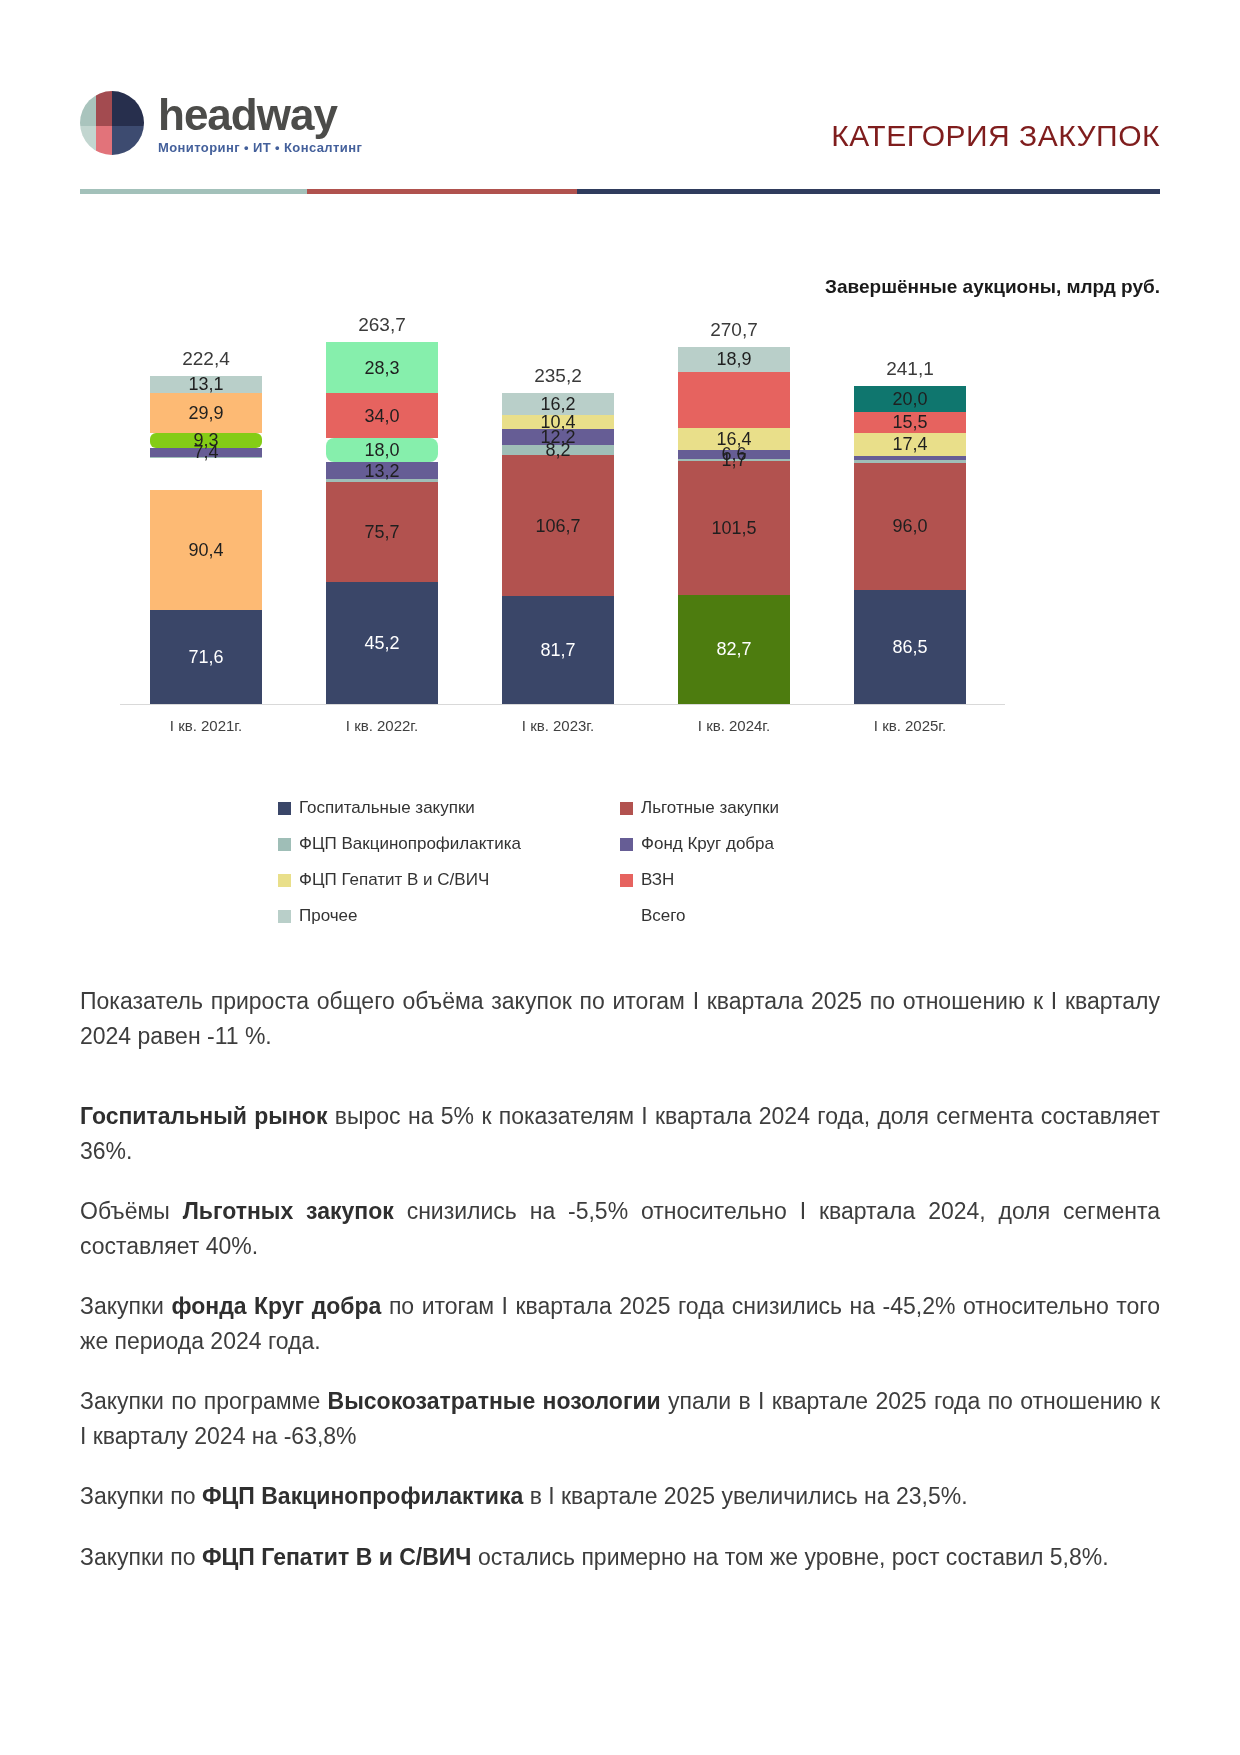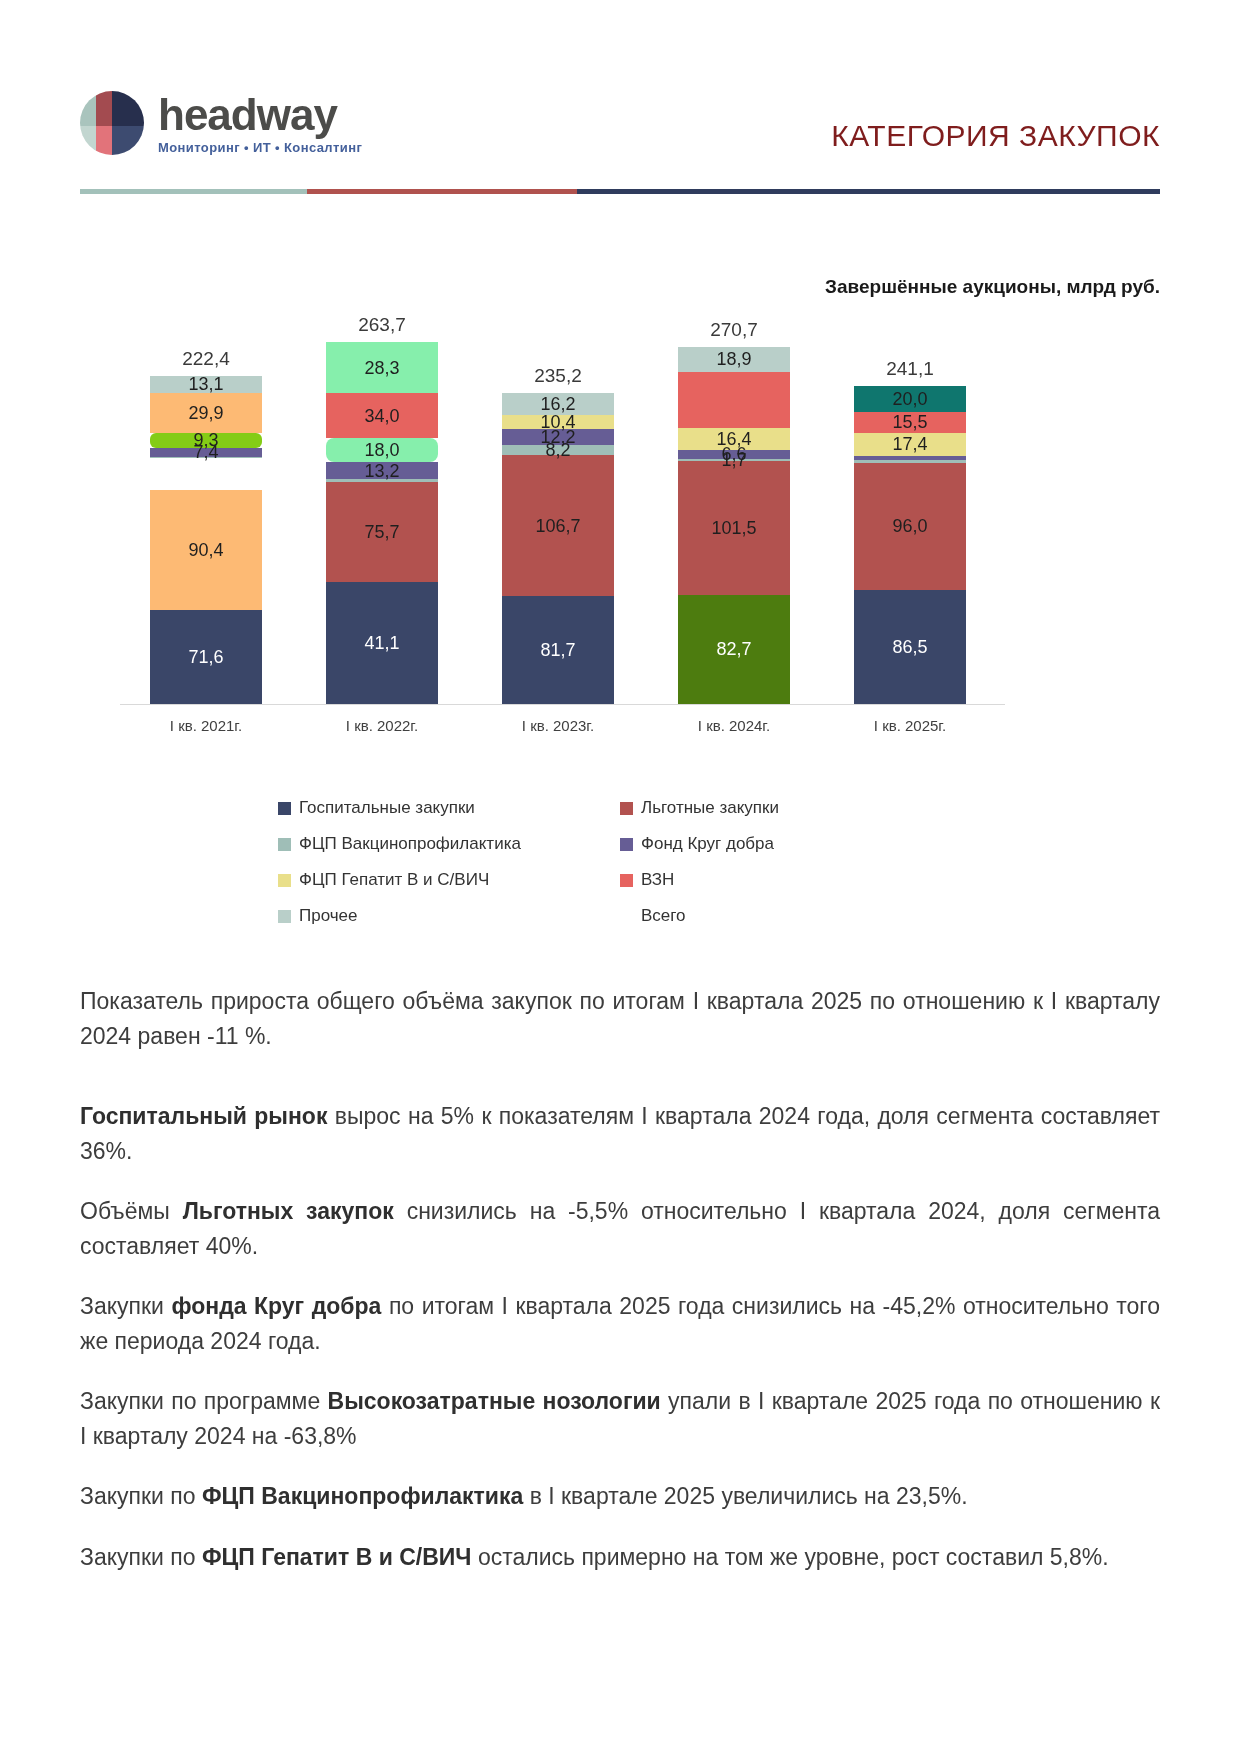--- a/index.html
+++ b/index.html
@@ -114,21 +114,21 @@
               <span class="seg-label" style="color: rgb(31, 31, 31);">18,0</span>
             </div>
             <div class="seg" style="height: 17.4px; background: rgb(102, 93, 149);">
               <span class="seg-label" style="color: rgb(31, 31, 31);">13,2</span>
             </div>
             <div class="seg" style="height: 2.8px; background: rgb(159, 190, 183);"></div>
             <div class="seg" style="height: 99.9px; background: rgb(178, 82, 79);">
               <span class="seg-label" style="color: rgb(31, 31, 31);">75,7</span>
             </div>
             <div class="seg" style="height: 122px; background: rgb(58, 70, 104);">
-              <span class="seg-label" style="color: rgb(255, 255, 255);">41,1</span>
+              <span class="seg-label" style="color: rgb(255, 255, 255);">45,2</span>
             </div>
           </div>
         </div>
         <div class="bar">
           <div class="total">235,2</div>
           <div class="stack">
             <div class="seg" style="height: 21.4px; background: rgb(185, 207, 201);">
               <span class="seg-label" style="color: rgb(31, 31, 31);">16,2</span>
             </div>
             <div class="seg" style="height: 0px; background: rgb(230, 99, 95);"></div>

